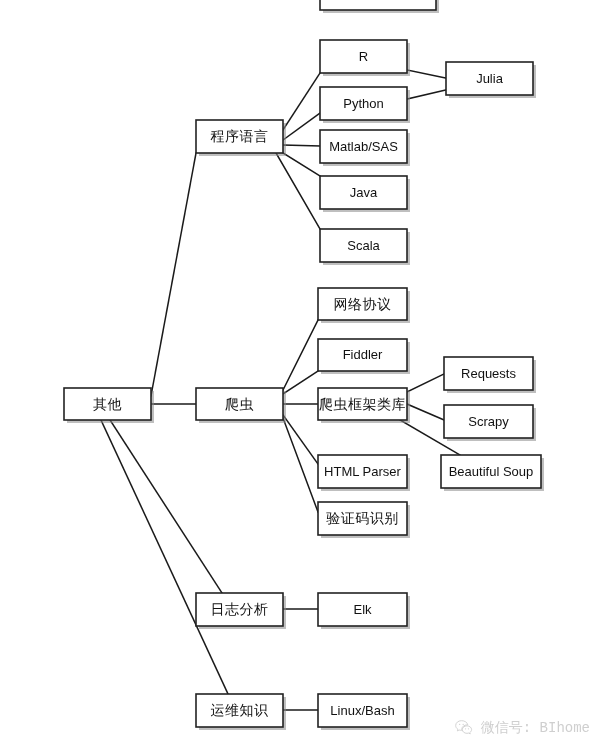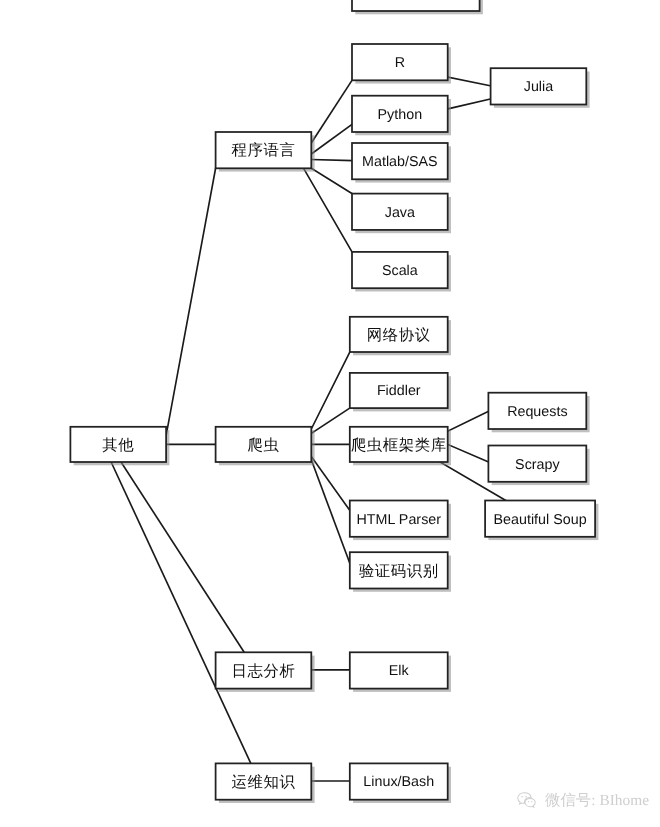--- a/index.html
+++ b/index.html
@@ -14,21 +14,21 @@
   .edge{stroke:#1a1a1a;stroke-width:1.5;fill:none;stroke-linecap:square;}
   .node-label{
     font-family:"Liberation Sans","DejaVu Sans",sans-serif;
     font-size:13px;fill:#111111;text-anchor:middle;dominant-baseline:middle;
   }
   .node-label.cjk{font-size:14px;letter-spacing:.5px;}
   .watermark{
     position:absolute;right:10px;bottom:14px;
     display:flex;align-items:center;gap:7px;
     color:#cfcfcf;font-size:14px;
-    font-family:Liberation Serif, serif;
+    font-family:Liberation Mono, monospace;
     user-select:none;
   }
   .wechat-icon{width:20px;height:20px;display:block;}
 </style>
 </head>
 <body>
 
 <svg id="diagram" viewBox="0 0 600 752">
   <g id="edge-layer">
       <line x1="151" y1="396" x2="196" y2="153" class="edge"></line>

